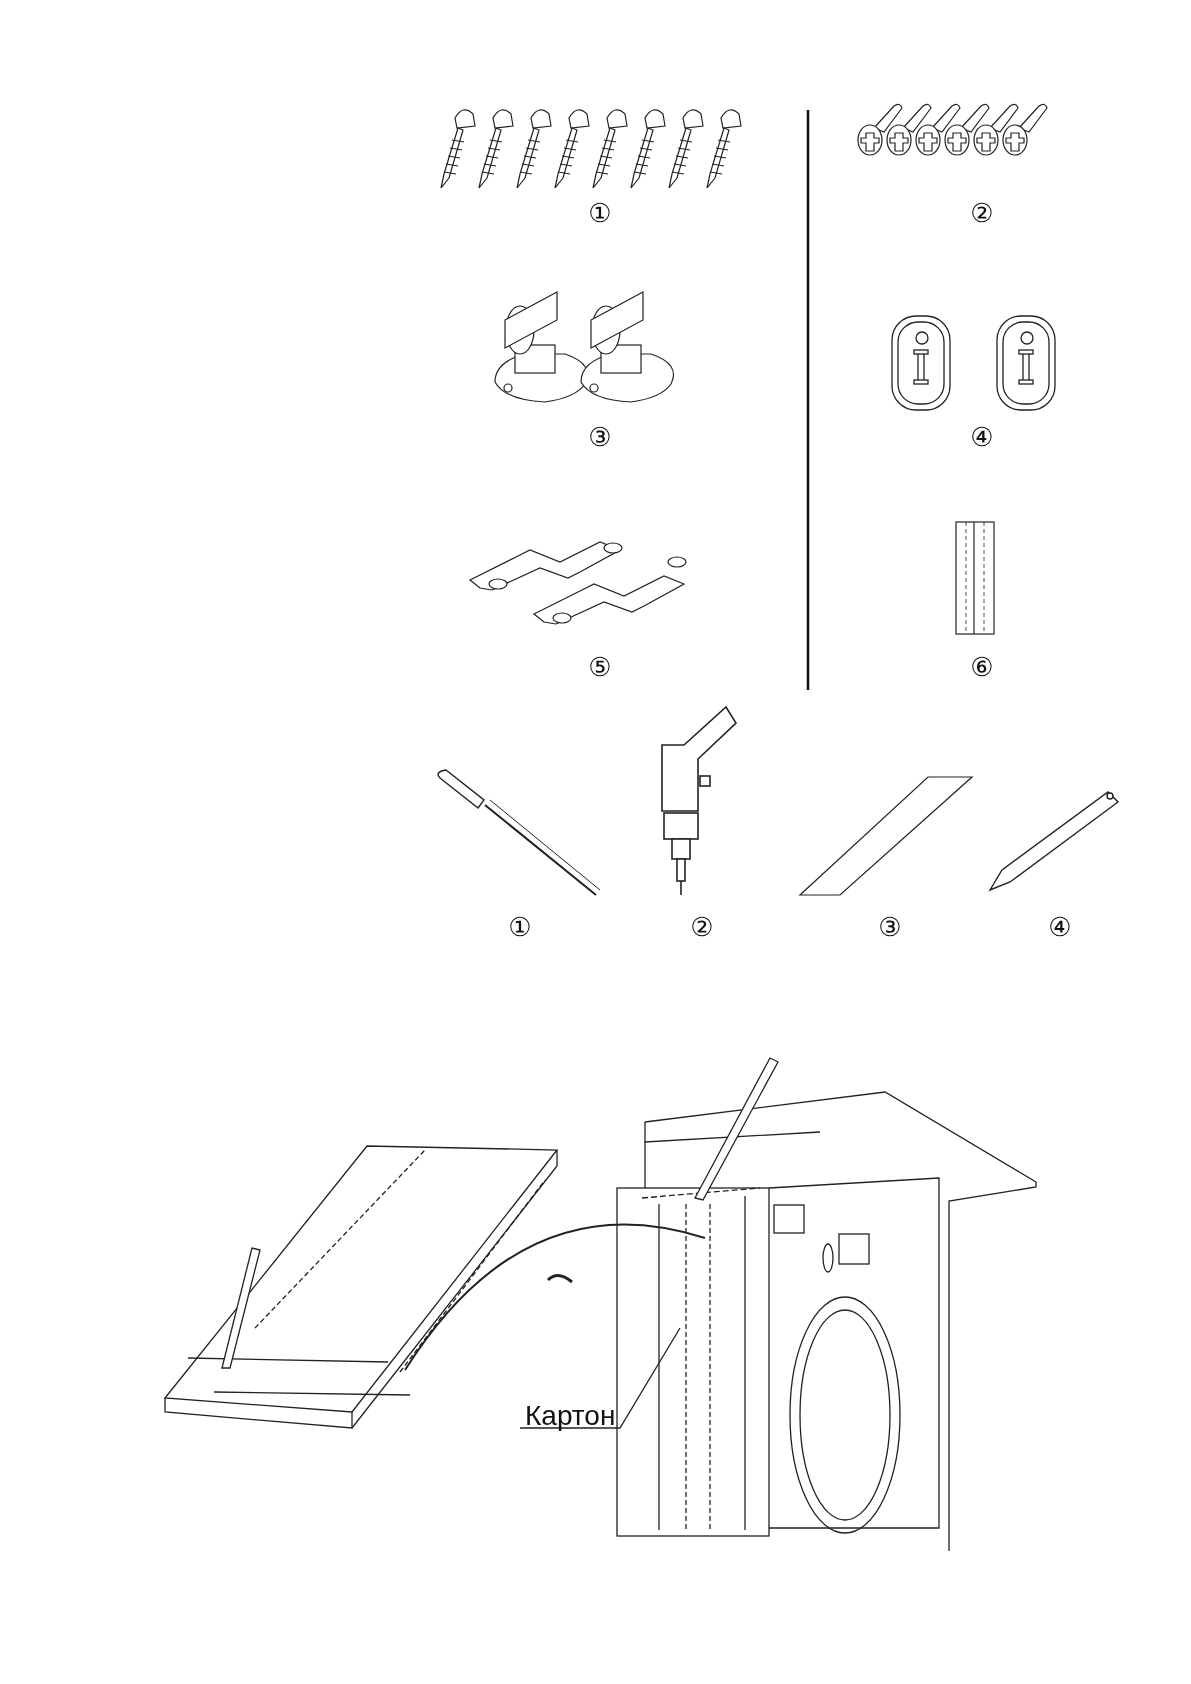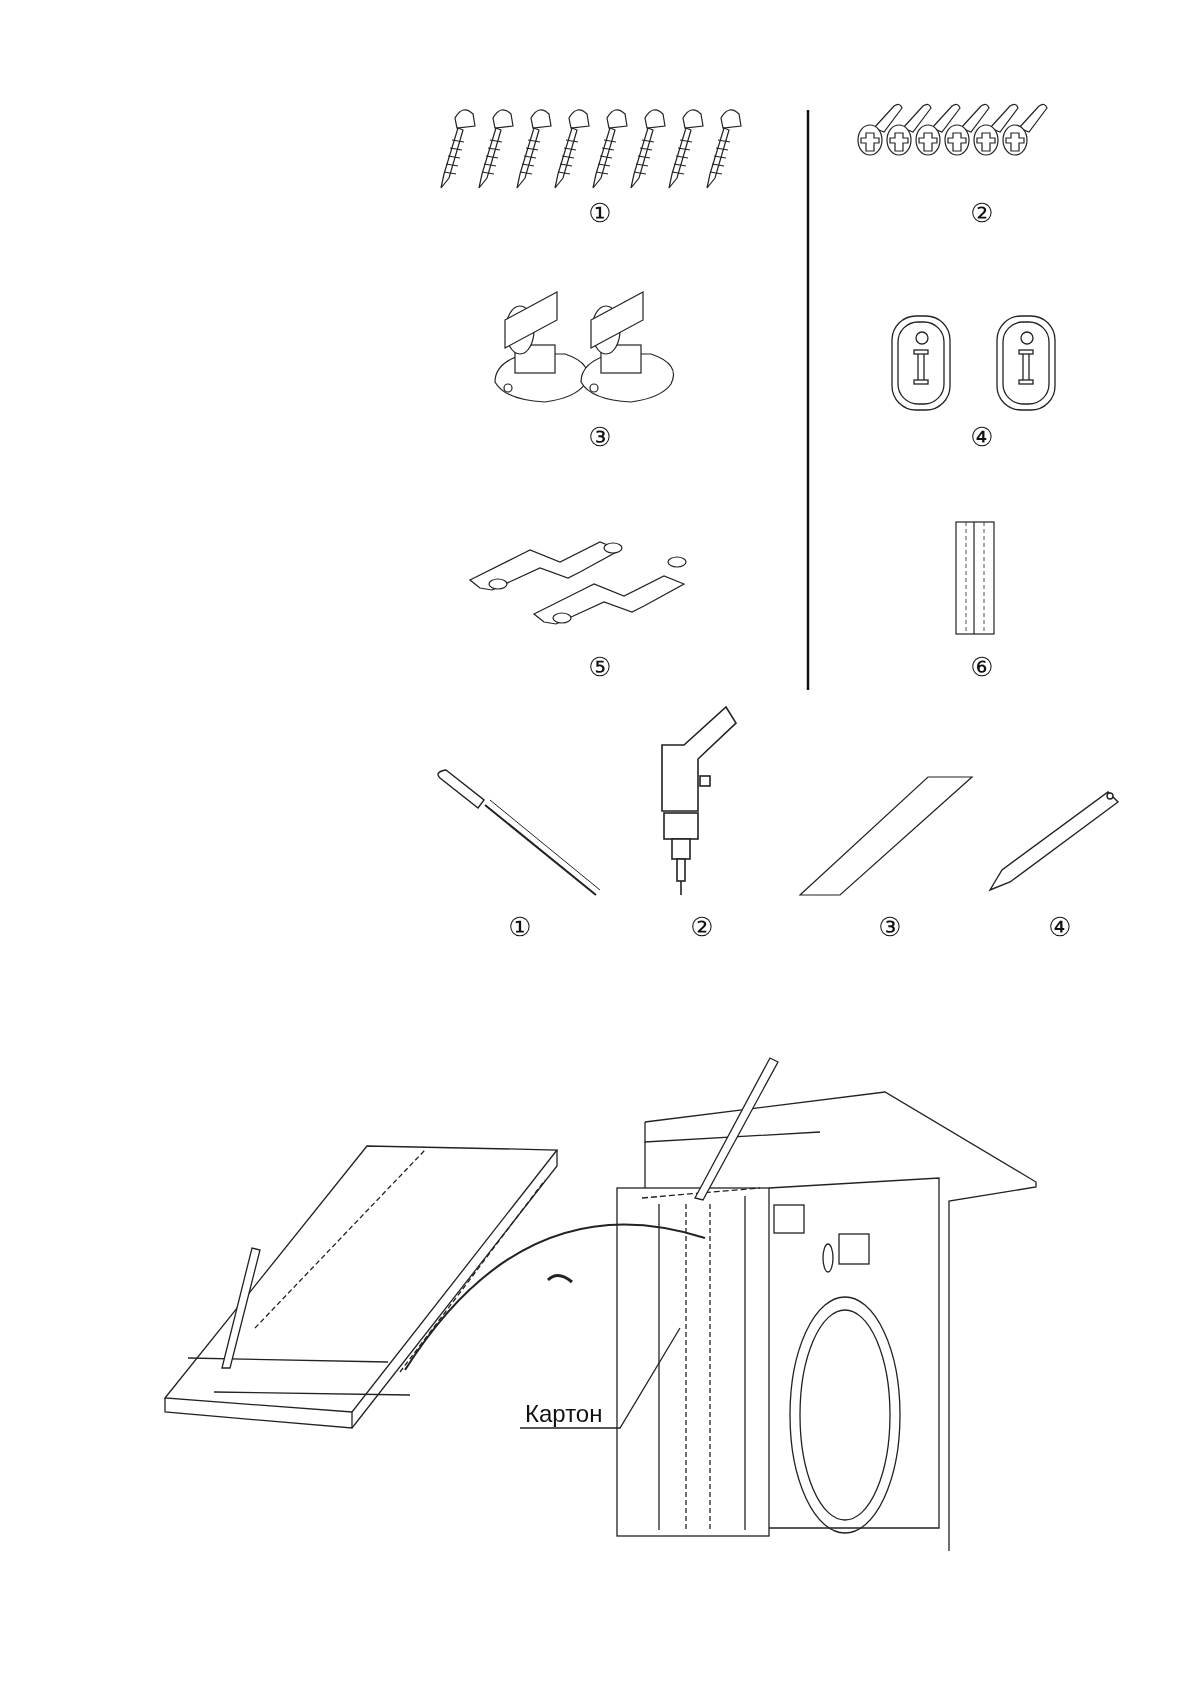--- a/index.html
+++ b/index.html
@@ -1,19 +1,19 @@
 <!DOCTYPE html>
 <html><head>
 <meta charset="utf-8">
 <style>
   html,body{margin:0;padding:0;background:#fff;}
   body{width:1191px;height:1684px;position:relative;overflow:hidden;font-family:"Liberation Sans",sans-serif;color:#111;}
   .num{position:absolute;font-size:26px;line-height:26px;text-align:center;width:40px;}
   svg{position:absolute;left:0;top:0;}
-  .lbl{position:absolute;font-size:24px;font-family:"Liberation Sans",sans-serif;}
+  .lbl{position:absolute;font-size:28px;font-family:"Liberation Sans",sans-serif;}
 </style>
 </head>
 <body>
 
 <div>
   <svg width="1191" height="1684" viewBox="0 0 1191 1684">
 
     <line x1="808" y1="110" x2="808" y2="690" stroke="#111" stroke-width="2.5"></line>
 
     <g stroke="#222" fill="#fff" stroke-width="1.2">

